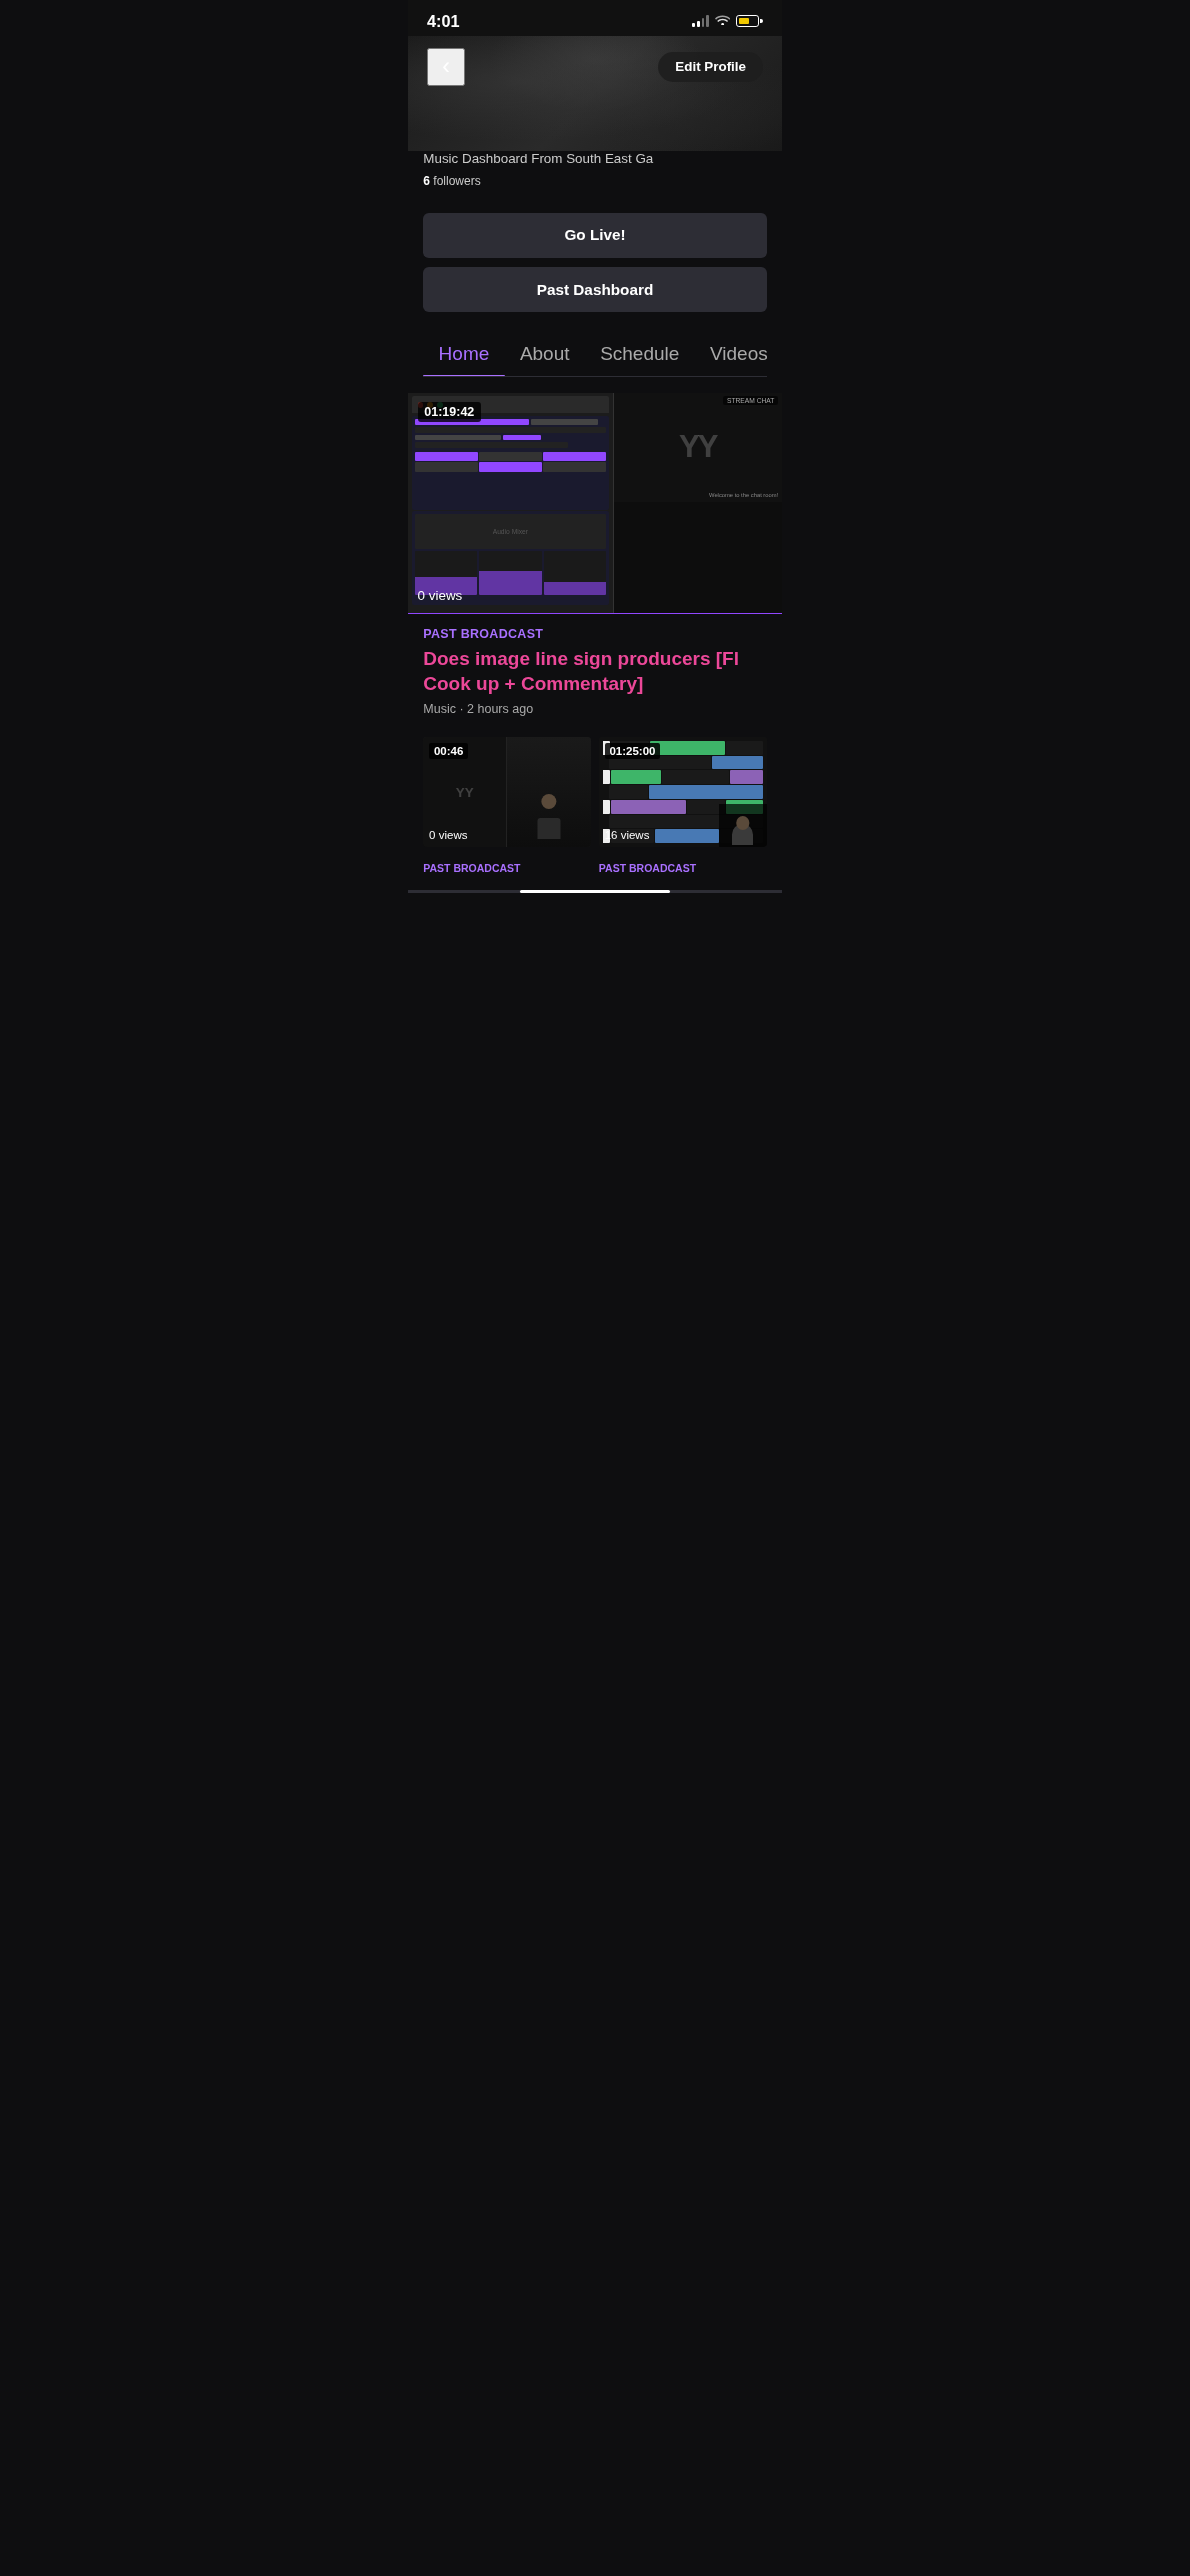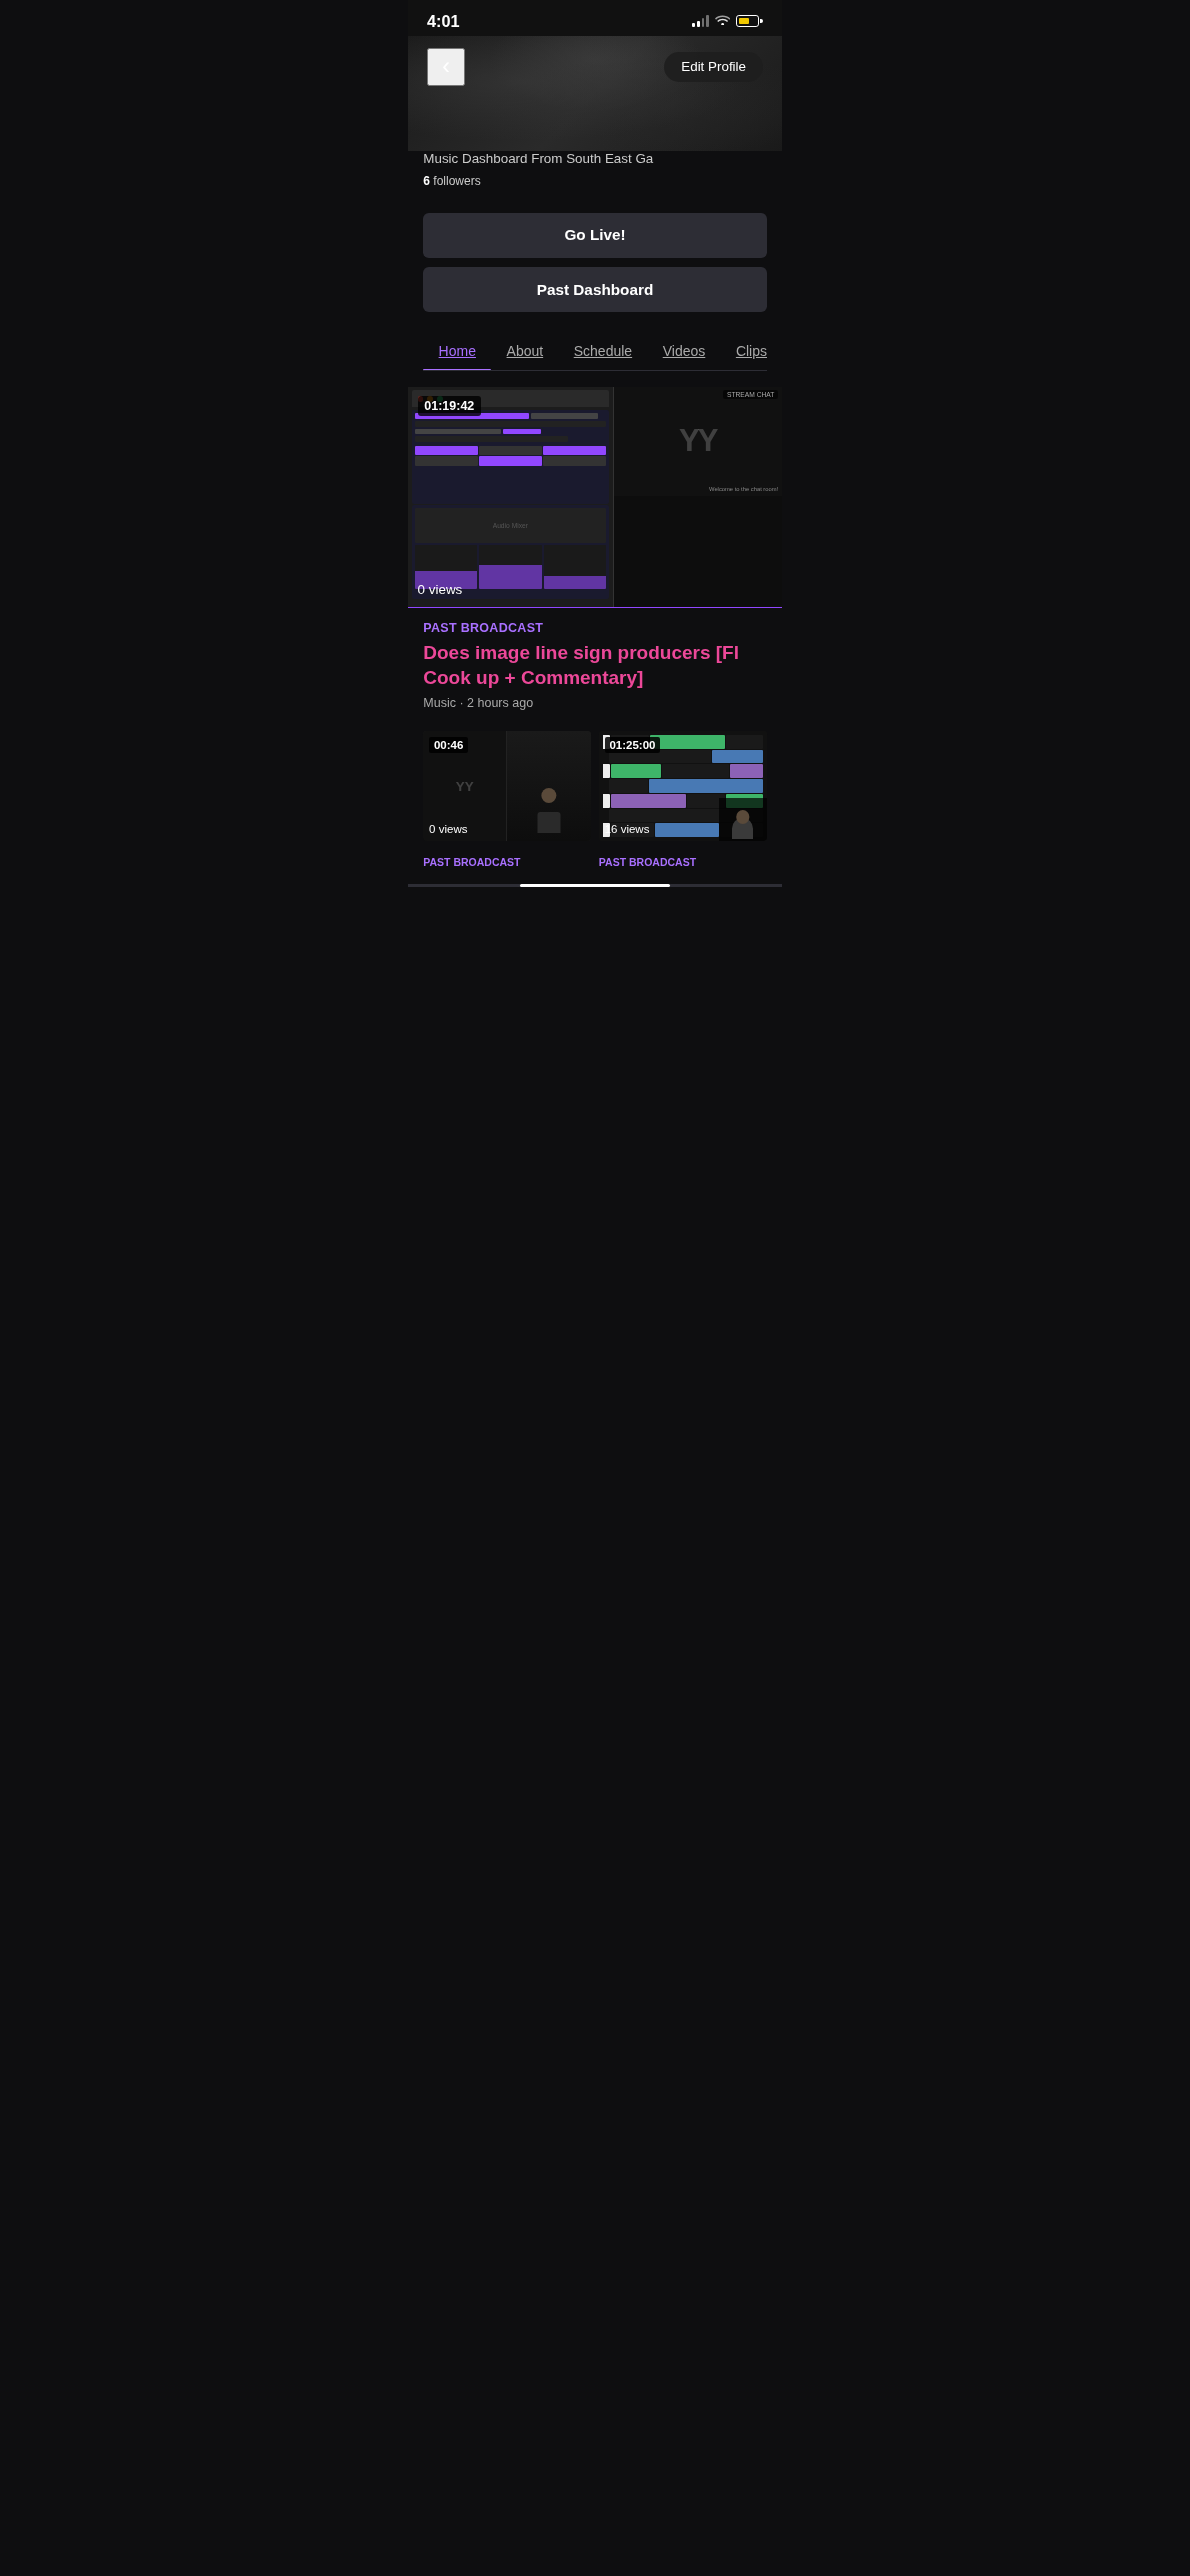--- a/index.html
+++ b/index.html
@@ -114,21 +114,21 @@
       align-items: center;
       justify-content: center;
     }
     .edit-profile-btn {
       background: rgba(30,30,30,0.9);
       color: #fff;
       border: none;
       border-radius: 19px;
       padding: 7.7px 17px;
       font-size: 13.4px;
-      font-weight: 400;
+      font-weight: 700;
       cursor: pointer;
     }
 
     
     .profile-section {
       background: #0e0e10;
       padding: 0 15.3px 15.3px 15.3px;
     }
     .profile-header {
       display: flex;
@@ -243,28 +243,27 @@
     .tabs {
       display: flex;
       border-bottom: 1px solid #2d2d35;
       margin: 9.6px 0 0 0;
       overflow-x: auto;
       scrollbar-width: none;
     }
     .tabs::-webkit-scrollbar { display: none; }
     .tab {
       padding: 11.5px 15.3px;
-      font-size: 14px;
+      font-size: 19px;
       font-weight: 500;
       color: #aaa;
       cursor: pointer;
       white-space: nowrap;
       position: relative;
       flex-shrink: 0;
-      text-decoration: underline;
     }
     .tab.active {
       color: #a970ff;
     }
     .tab.active::after {
       content: '';
       position: absolute;
       bottom: -1px;
       left: 0;
       right: 0;

